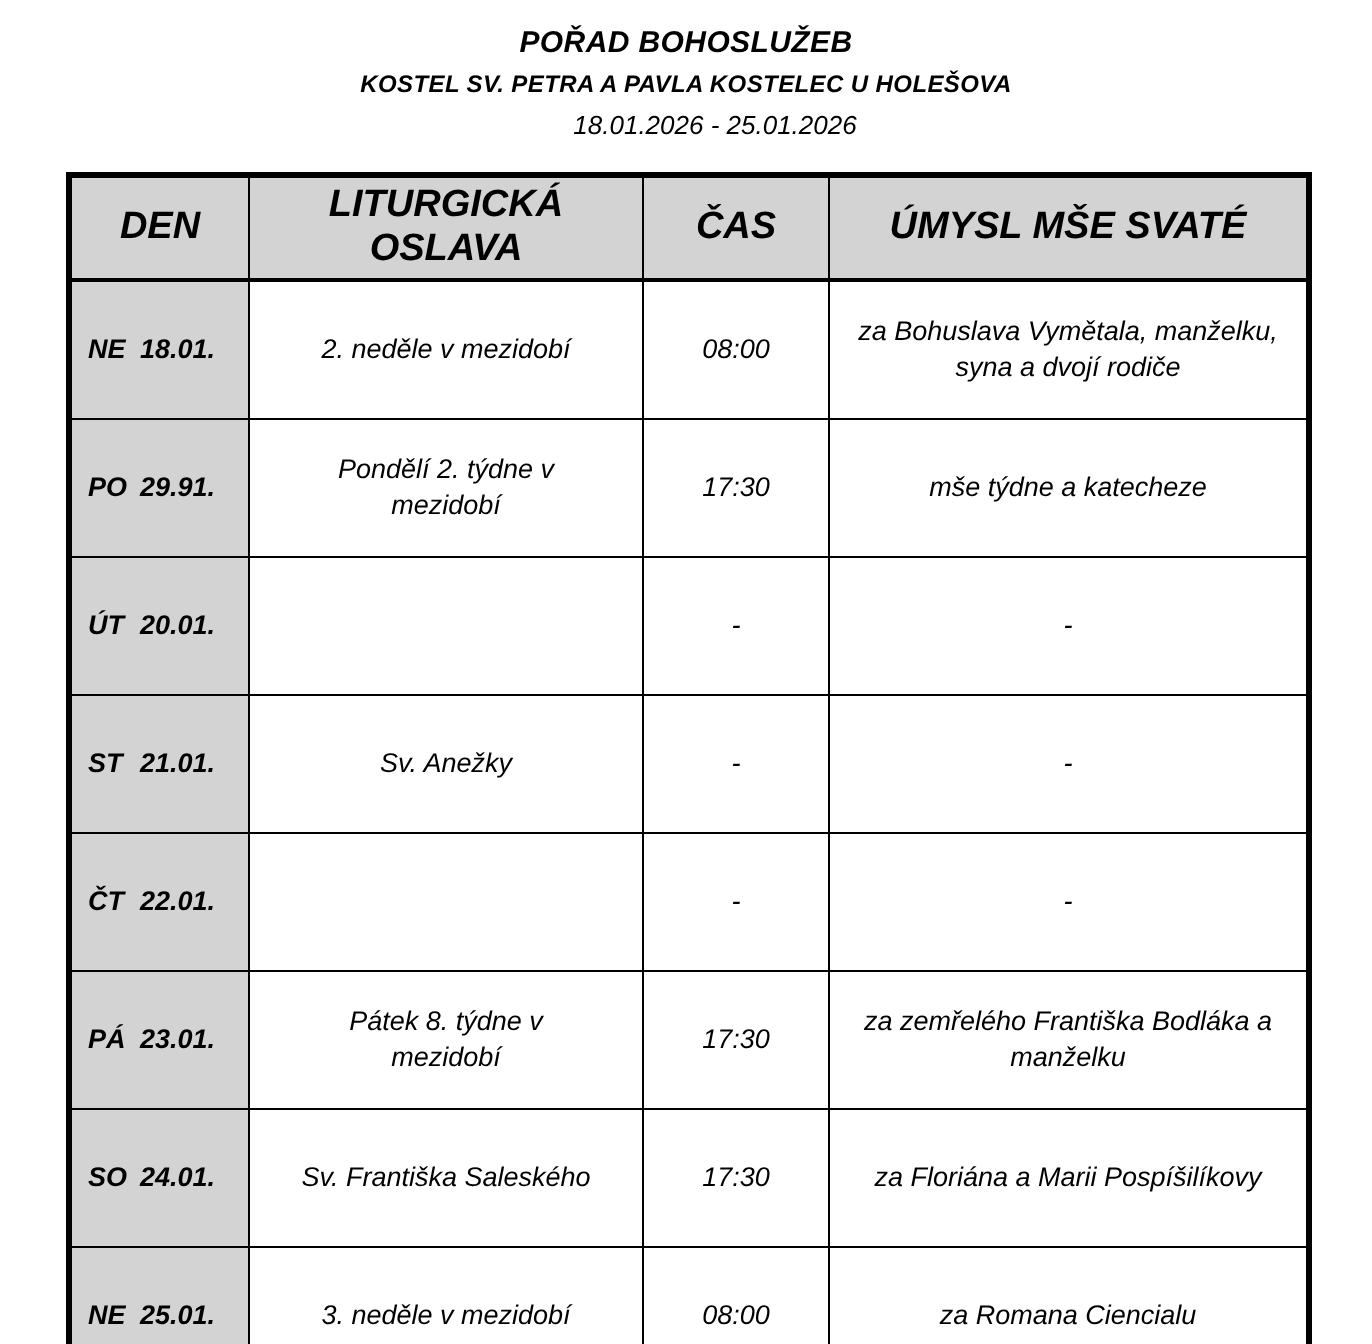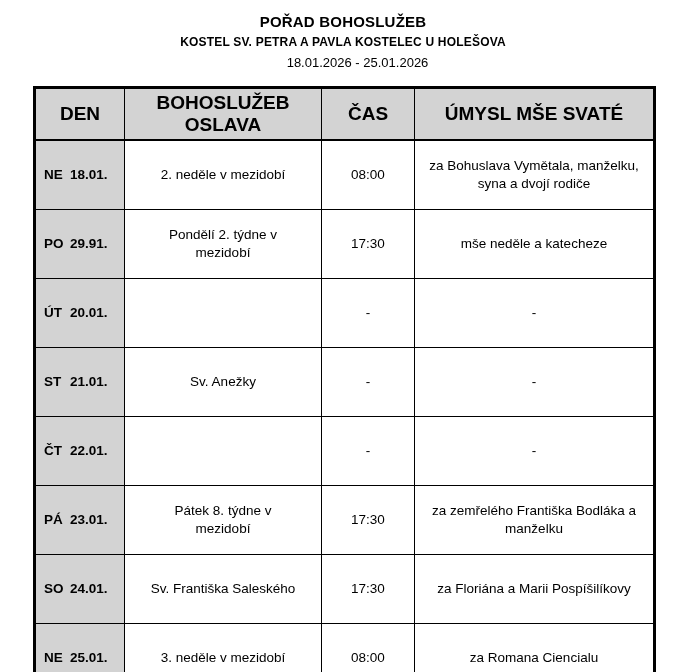--- a/index.html
+++ b/index.html
@@ -15,20 +15,21 @@
     height:672px;
     font-family:"Liberation Sans", sans-serif;
     color:#000;
     -webkit-font-smoothing:antialiased;
   }
   .page{
     width:686px;
     height:672px;
     box-sizing:border-box;
     overflow:hidden;
+    font-style:italic;
   }
   .titles{
     text-align:center;
     padding-top:13px;
   }
   .title-line1{
     font-size:15px;
     font-weight:bold;
     letter-spacing:0.2px;
   }
@@ -104,42 +105,42 @@
   <table class="schedule">
     <colgroup>
       <col class="c-den">
       <col class="c-oslava">
       <col class="c-cas">
       <col class="c-umysl">
     </colgroup>
     <thead>
       <tr>
         <th>DEN</th>
-        <th>BOHOSLUŽEB OSLAVA</th>
+        <th>LITURGICKÁ OSLAVA</th>
         <th>ČAS</th>
         <th>ÚMYSL MŠE SVATÉ</th>
       </tr>
     </thead>
     <tbody id="rows">
   <tr>
     <td class="den">
       <span class="day">NE</span><span class="date">18.01.</span>
     </td>
     <td class="oslava">2. neděle v mezidobí</td>
     <td class="cas">08:00</td>
     <td class="umysl">za Bohuslava Vymětala, manželku, syna a dvojí rodiče</td>
   </tr>
 
   <tr>
     <td class="den">
       <span class="day">PO</span><span class="date">29.91.</span>
     </td>
     <td class="oslava">Pondělí 2. týdne v mezidobí</td>
     <td class="cas">17:30</td>
-    <td class="umysl">mše neděle a katecheze</td>
+    <td class="umysl">mše týdne a katecheze</td>
   </tr>
 
   <tr>
     <td class="den">
       <span class="day">ÚT</span><span class="date">20.01.</span>
     </td>
     <td class="oslava"></td>
     <td class="cas">-</td>
     <td class="umysl">-</td>
   </tr>

